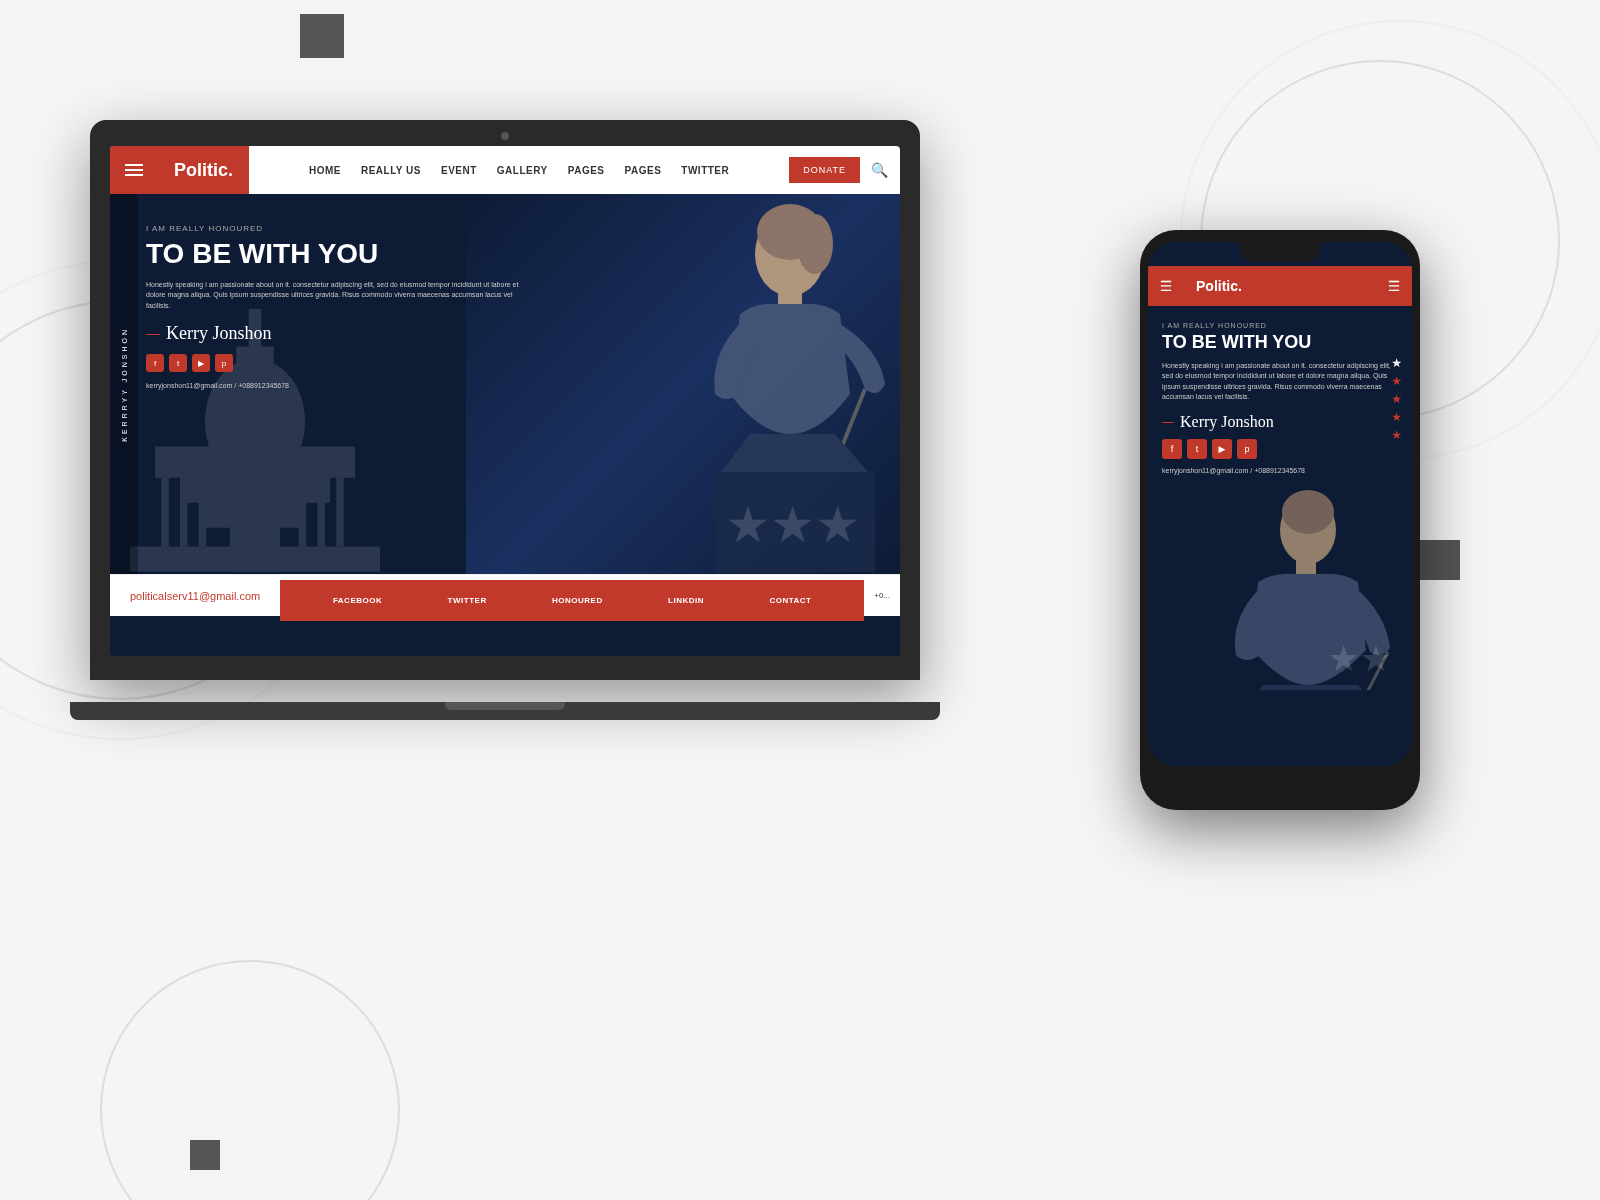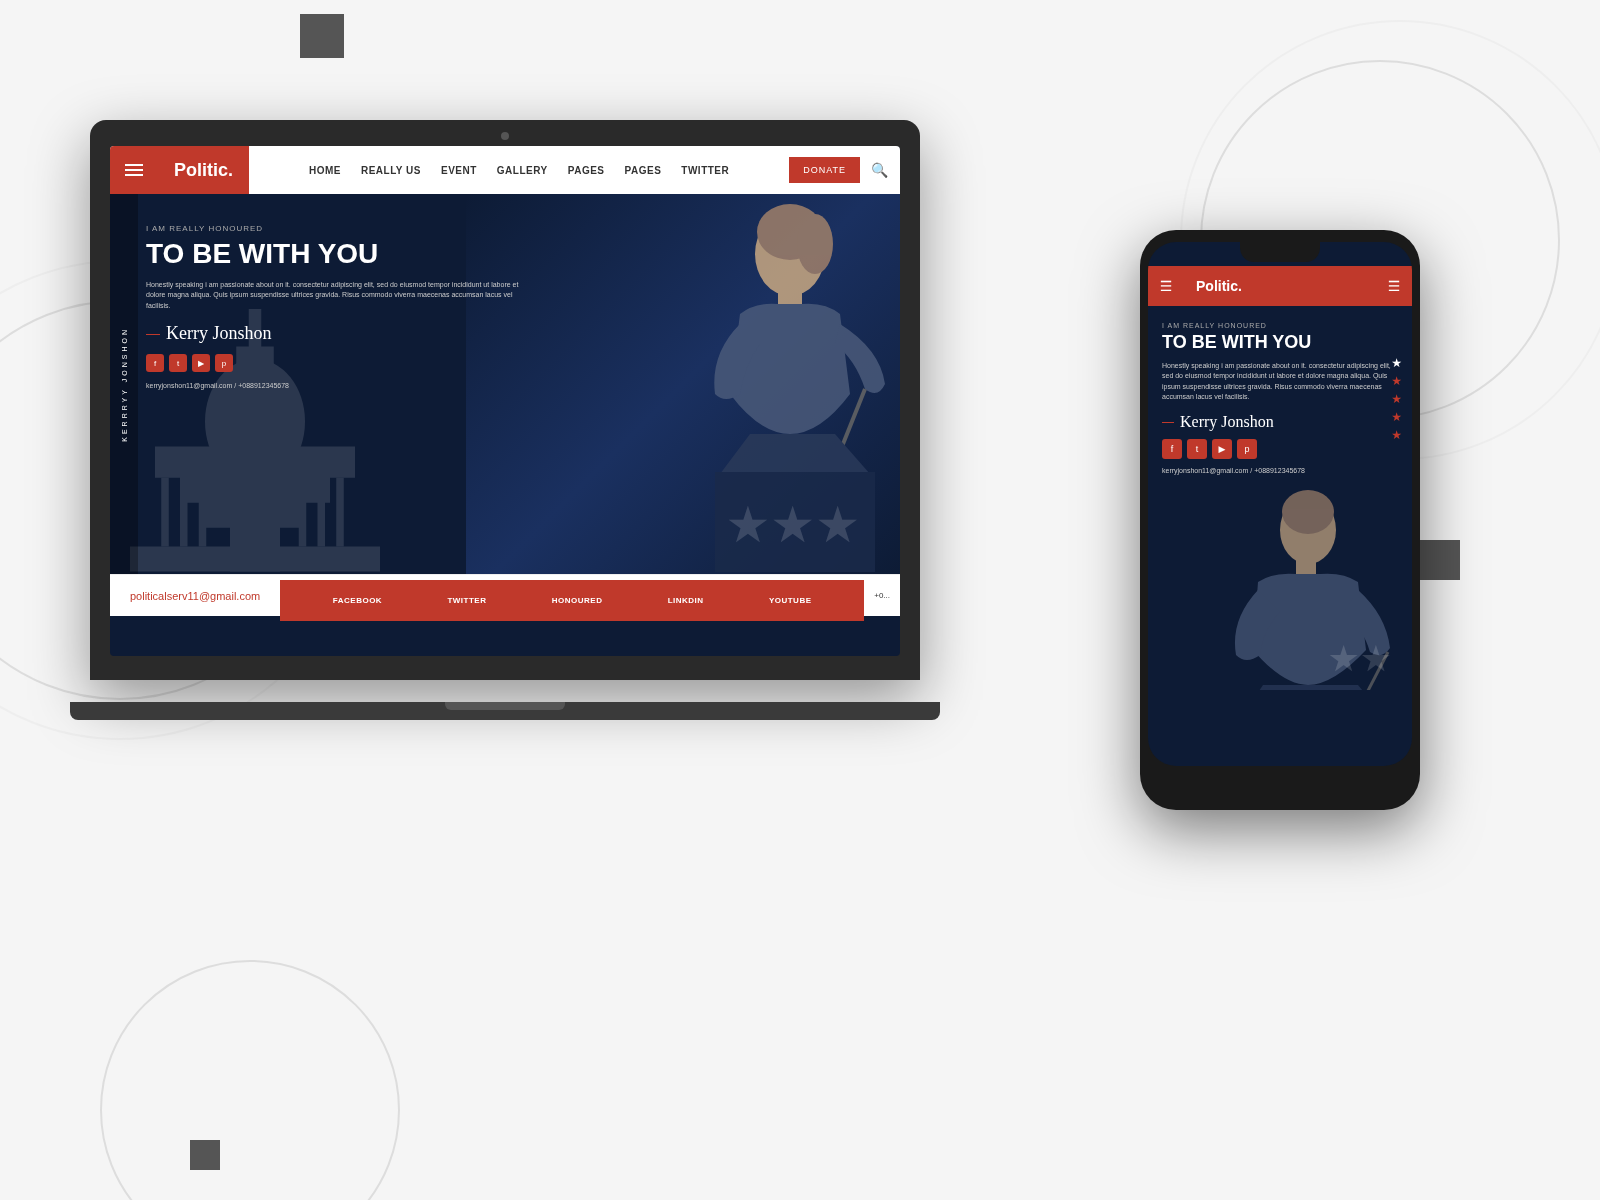--- a/index.html
+++ b/index.html
@@ -624,21 +624,21 @@
         </div>
       </div>
 
       <div class="site-footer">
         <div class="footer-email">politicalserv11@gmail.com</div>
         <div class="footer-social-bar">
           <span class="footer-social-link">FACEBOOK</span>
           <span class="footer-social-link">TWITTER</span>
           <span class="footer-social-link">HONOURED</span>
           <span class="footer-social-link">LINKDIN</span>
-          <span class="footer-social-link">YOUTUBE</span>
+          <span class="footer-social-link">CONTACT</span>
         </div>
         <div class="footer-phone">+0...</div>
       </div>
 
     </div>
   </div>
   <div class="laptop-base"></div>
 </div>
 
 <div class="phone">

